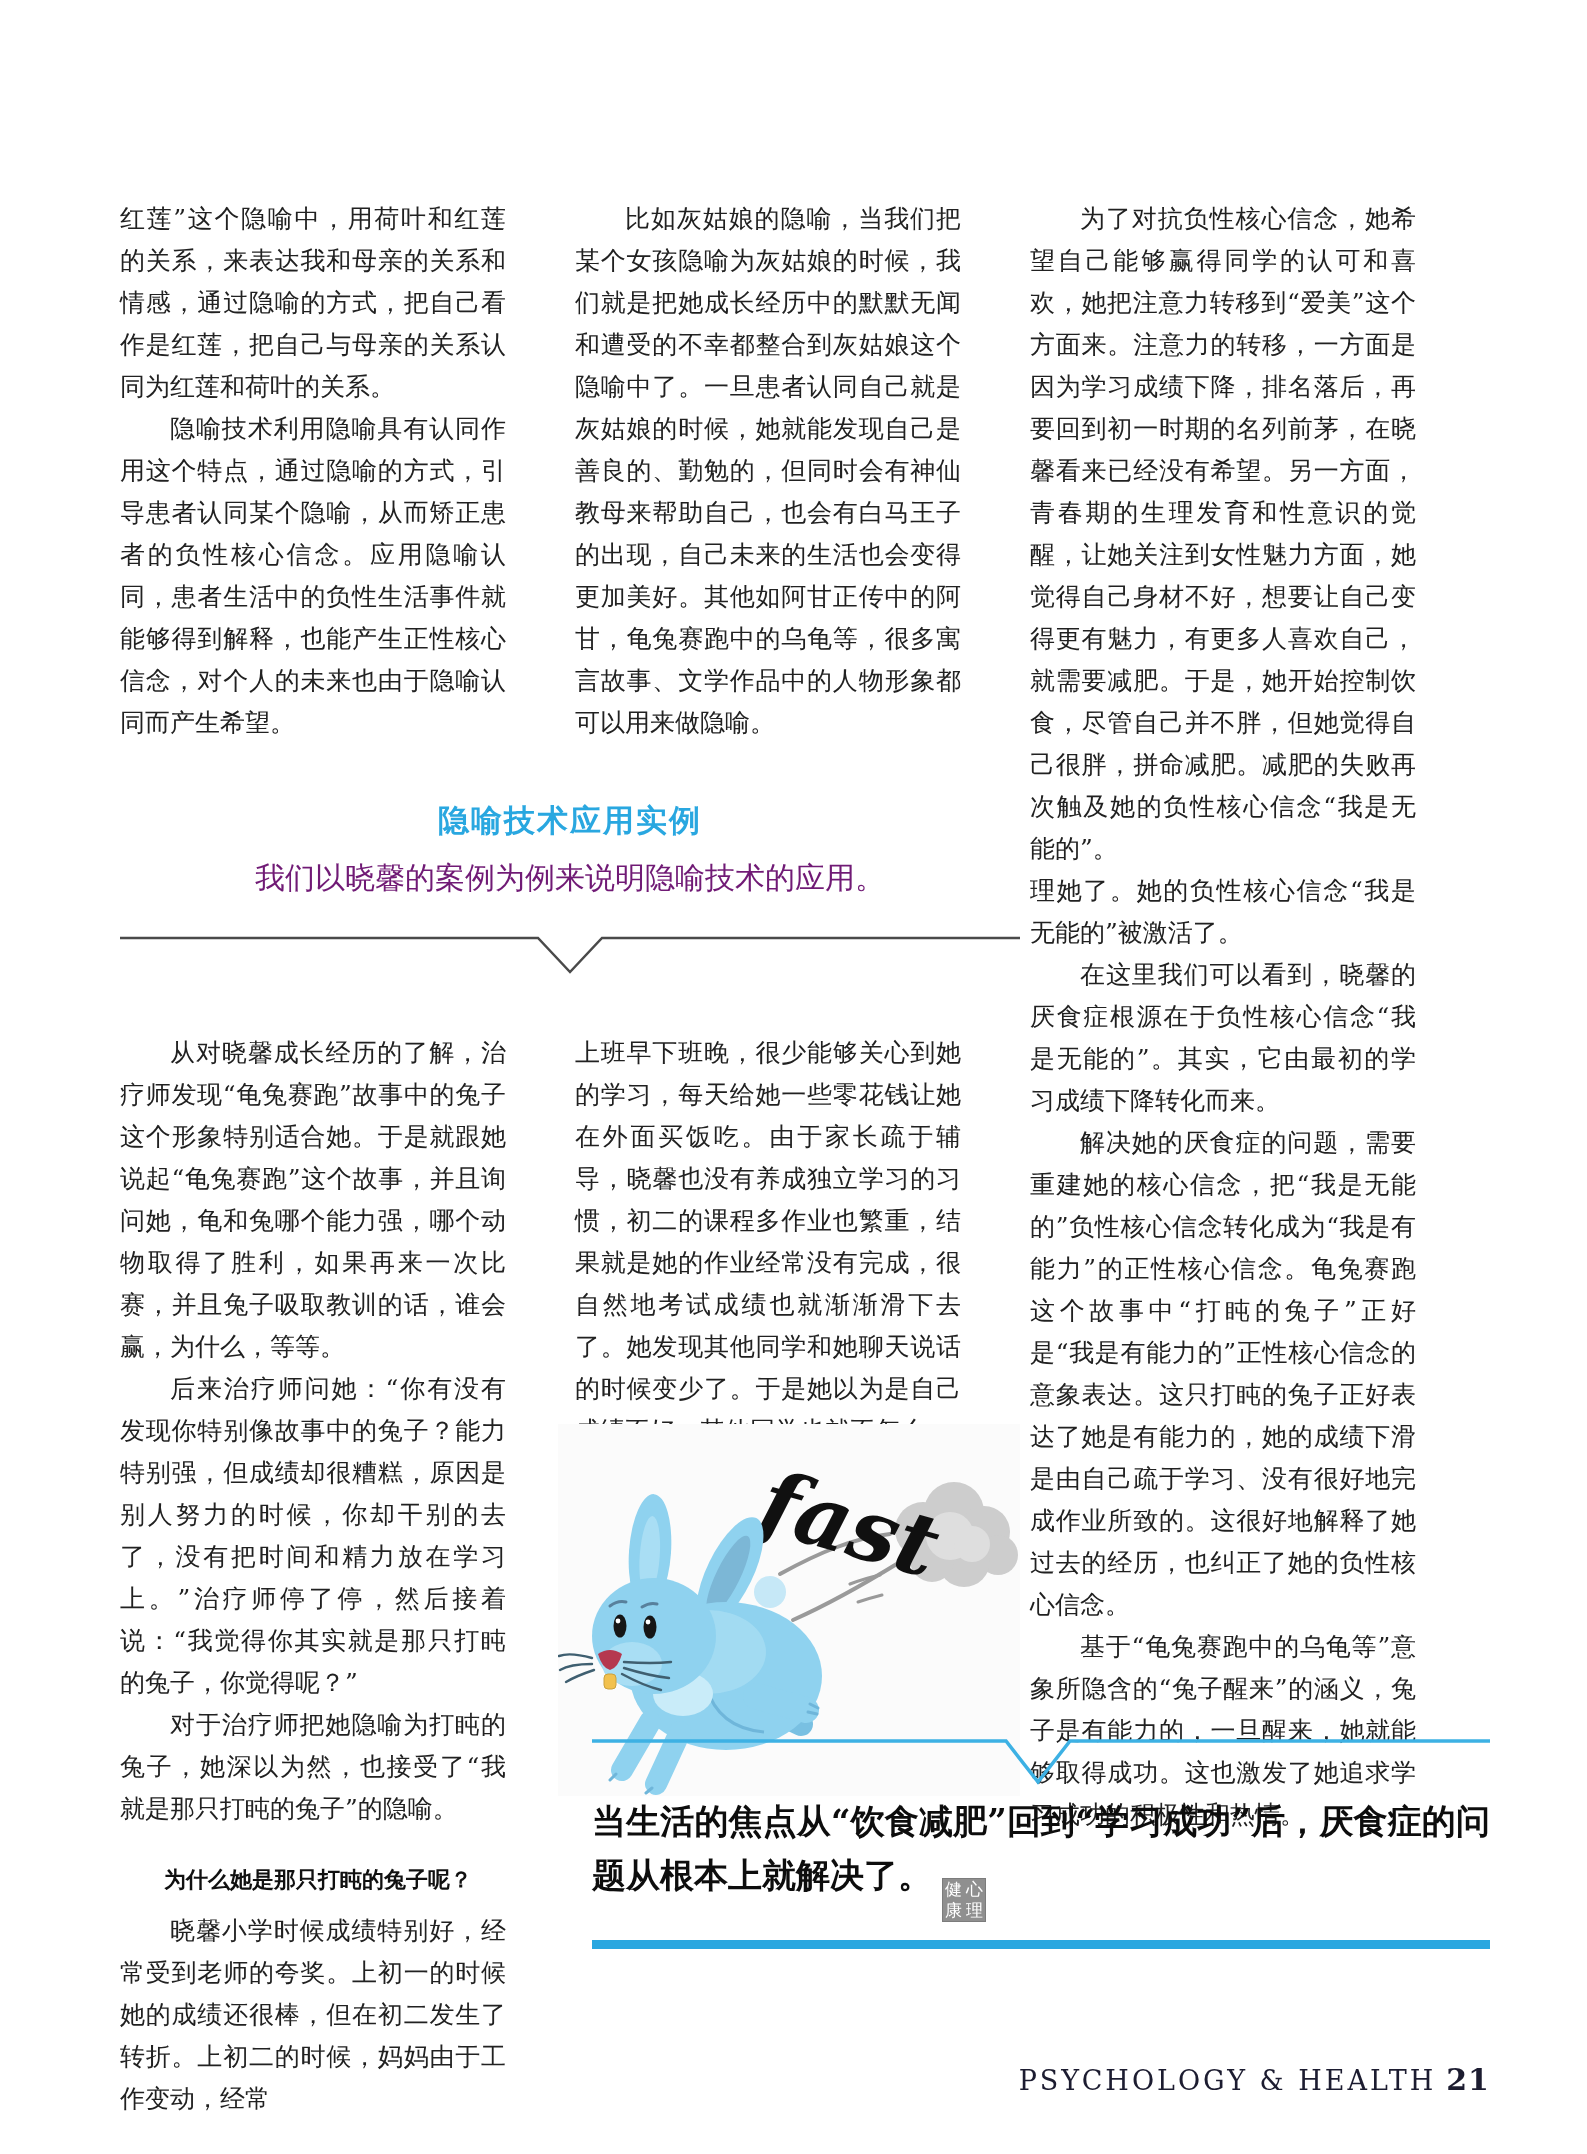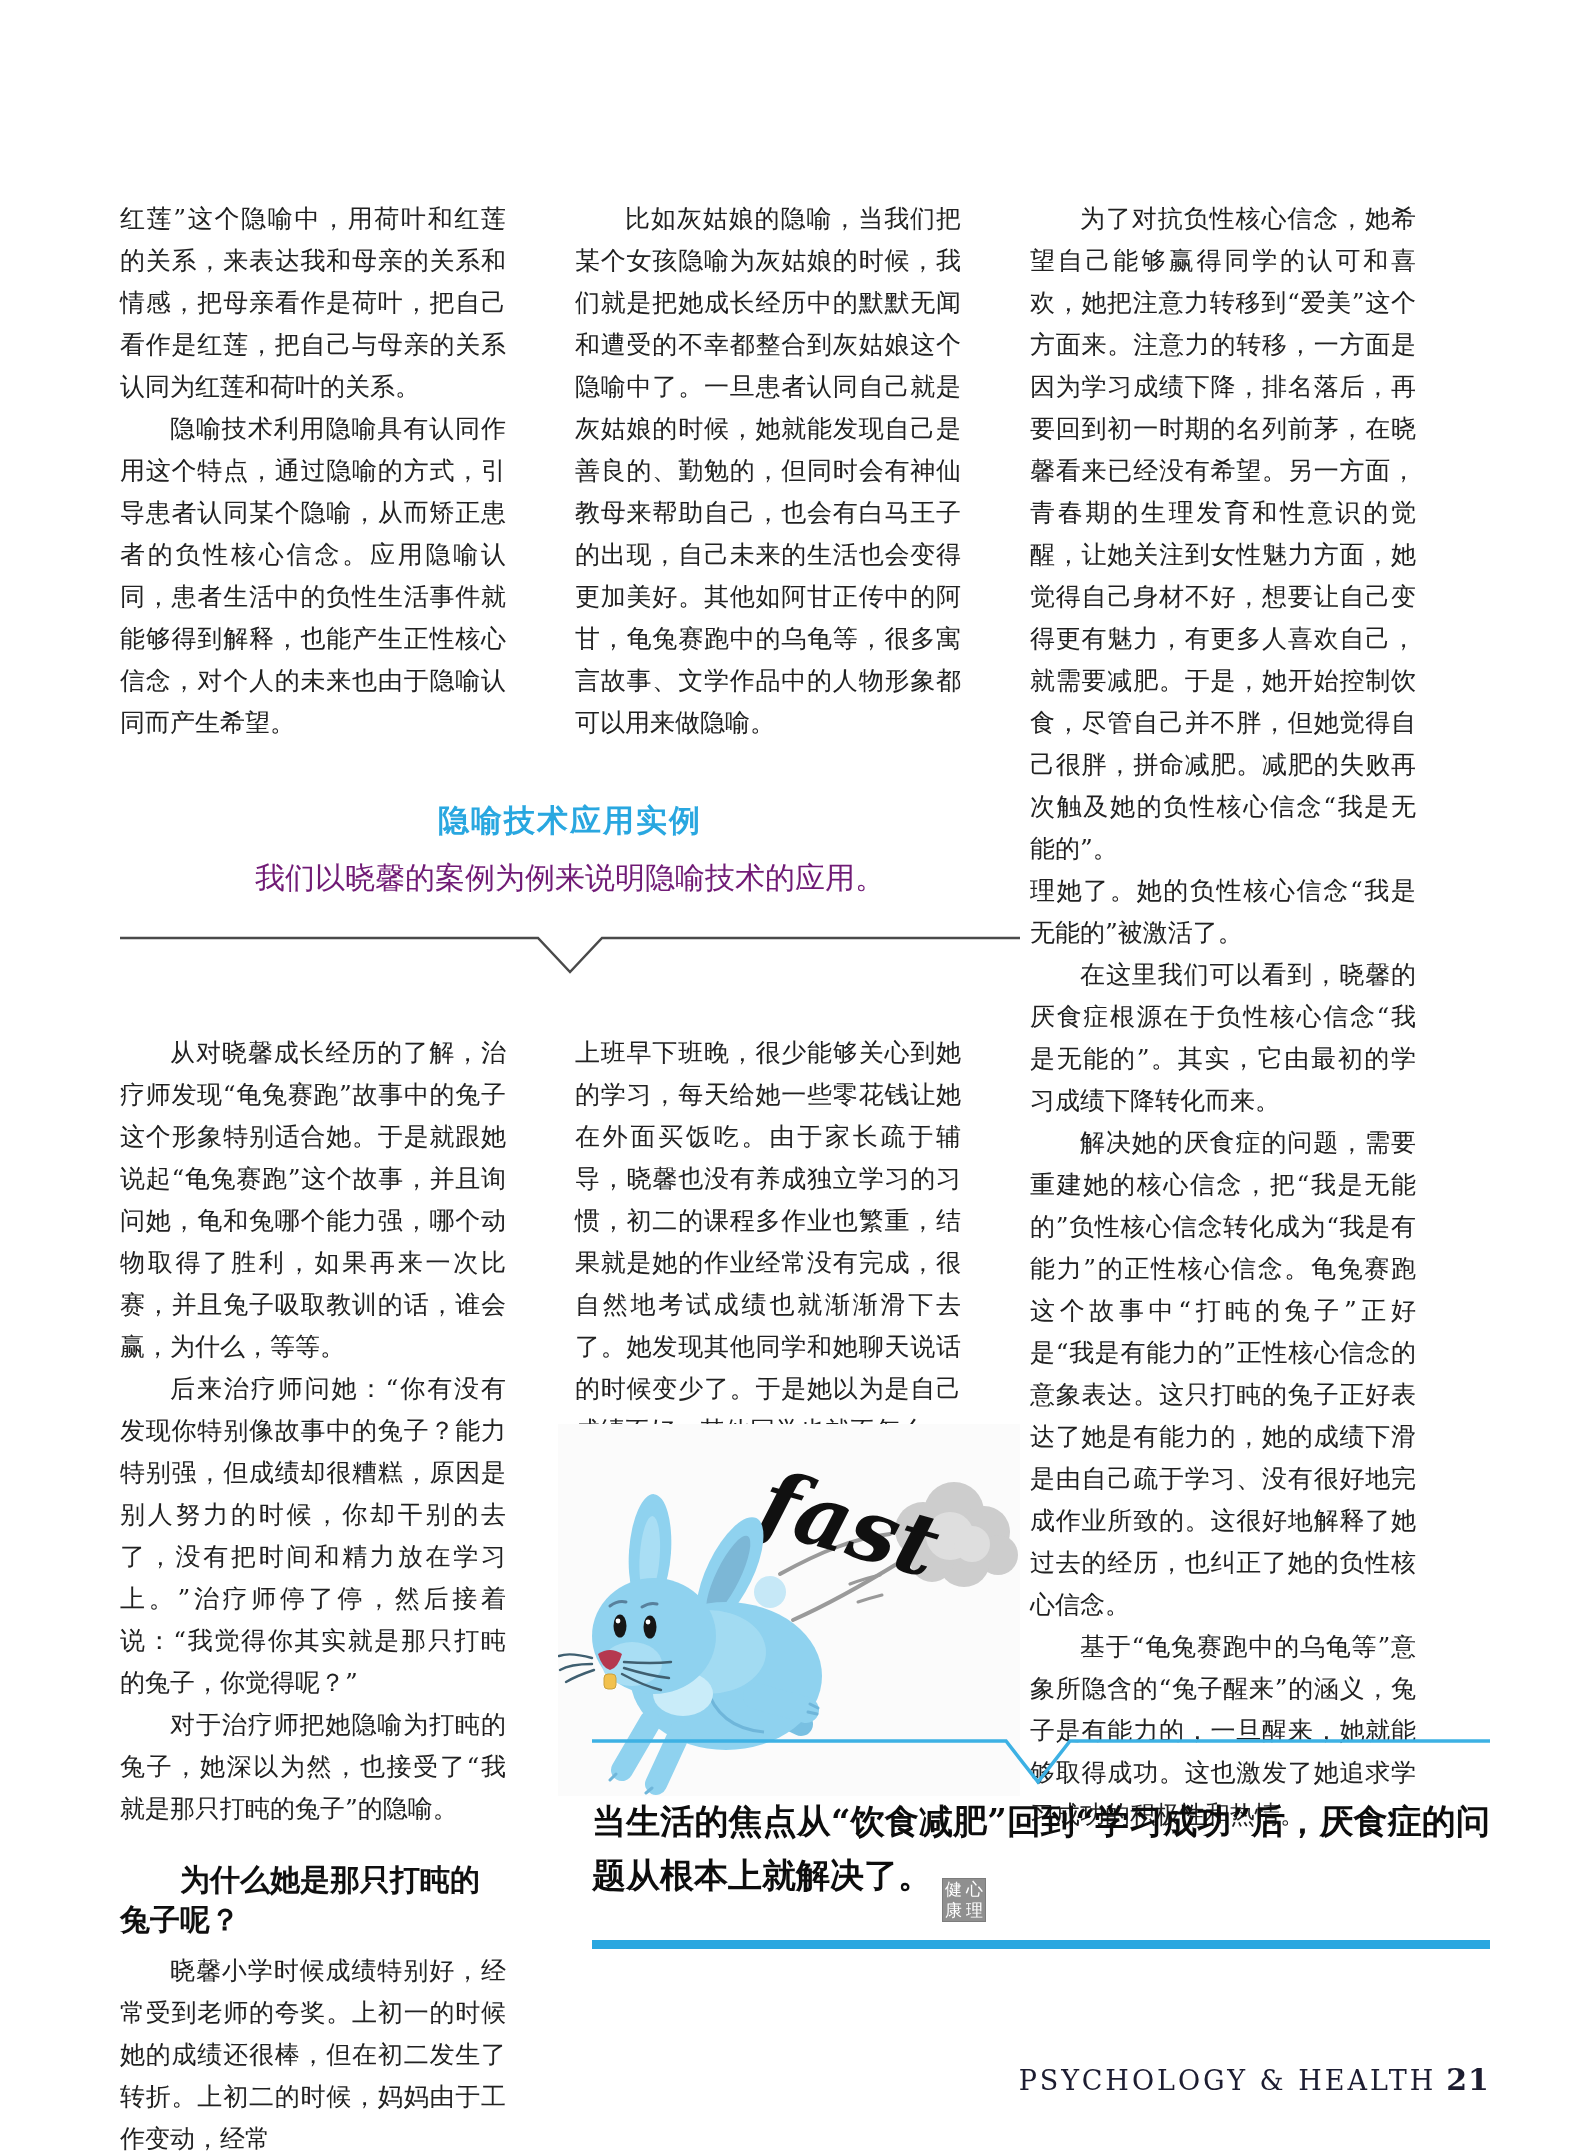--- a/index.html
+++ b/index.html
@@ -21,21 +21,21 @@
   .section-heading{
     font-family:"DejaVu Sans","Liberation Sans",sans-serif;
     font-weight:700;font-size:31px;color:#29a7e0;margin:0;letter-spacing:2px;
   }
   .section-sub{font-size:30px;color:#701a75;margin:16px 0 0 0;}
   .section-divider{display:block;margin:36px auto 0 auto;}
 
   
   .col-subhead{
     font-family:"DejaVu Sans","Liberation Sans",sans-serif;
-    font-weight:700;font-size:30px;color:#101010;
+    font-weight:700;font-size:22px;color:#101010;
     margin:30px 0 10px 0;text-indent:2em;line-height:40px;
   }
 
   
   #figure{position:absolute;left:558px;top:1424px;width:462px;height:372px;}
 
   
   #pullquote{position:absolute;left:592px;top:1738px;width:898px;}
   .pq-divider{display:block;}
   .pq-text{
@@ -57,21 +57,21 @@
   #footer{
     position:absolute;right:97px;top:2062px;
     font-size:27px;letter-spacing:3px;color:#1c1c30;white-space:nowrap;
   }
   #footer .pagenum{font-weight:700;font-size:30px;letter-spacing:1px;margin-left:10px;margin-top:37px;}
 </style>
 </head>
 <body>
 
 <div id="top-col1" class="textcol" style="left:120px;top:198px;">
-    <p class="para">红莲”这个隐喻中，用荷叶和红莲的关系，来表达我和母亲的关系和情感，把母亲看作是荷叶，把自己看作是红莲，把自己与母亲的关系认同为红莲和荷叶的关系。</p>
+    <p class="para">红莲”这个隐喻中，用荷叶和红莲的关系，来表达我和母亲的关系和情感，通过隐喻的方式，把自己看作是红莲，把自己与母亲的关系认同为红莲和荷叶的关系。</p>
     <p class="para indent">隐喻技术利用隐喻具有认同作用这个特点，通过隐喻的方式，引导患者认同某个隐喻，从而矫正患者的负性核心信念。应用隐喻认同，患者生活中的负性生活事件就能够得到解释，也能产生正性核心信念，对个人的未来也由于隐喻认同而产生希望。</p>
   </div>
 
 <div id="top-col2" class="textcol" style="left:575px;top:198px;">
     <p class="para indent">比如灰姑娘的隐喻，当我们把某个女孩隐喻为灰姑娘的时候，我们就是把她成长经历中的默默无闻和遭受的不幸都整合到灰姑娘这个隐喻中了。一旦患者认同自己就是灰姑娘的时候，她就能发现自己是善良的、勤勉的，但同时会有神仙教母来帮助自己，也会有白马王子的出现，自己未来的生活也会变得更加美好。其他如阿甘正传中的阿甘，龟兔赛跑中的乌龟等，很多寓言故事、文学作品中的人物形象都可以用来做隐喻。</p>
   </div>
 
 <div id="right-col" class="textcol" style="left:1030px;top:198px;">
     <p class="para indent">为了对抗负性核心信念，她希望自己能够赢得同学的认可和喜欢，她把注意力转移到“爱美”这个方面来。注意力的转移，一方面是因为学习成绩下降，排名落后，再要回到初一时期的名列前茅，在晓馨看来已经没有希望。另一方面，青春期的生理发育和性意识的觉醒，让她关注到女性魅力方面，她觉得自己身材不好，想要让自己变得更有魅力，有更多人喜欢自己，就需要减肥。于是，她开始控制饮食，尽管自己并不胖，但她觉得自己很胖，拼命减肥。减肥的失败再次触及她的负性核心信念“我是无能的”。</p>
     <p class="para">理她了。她的负性核心信念“我是无能的”被激活了。</p>

